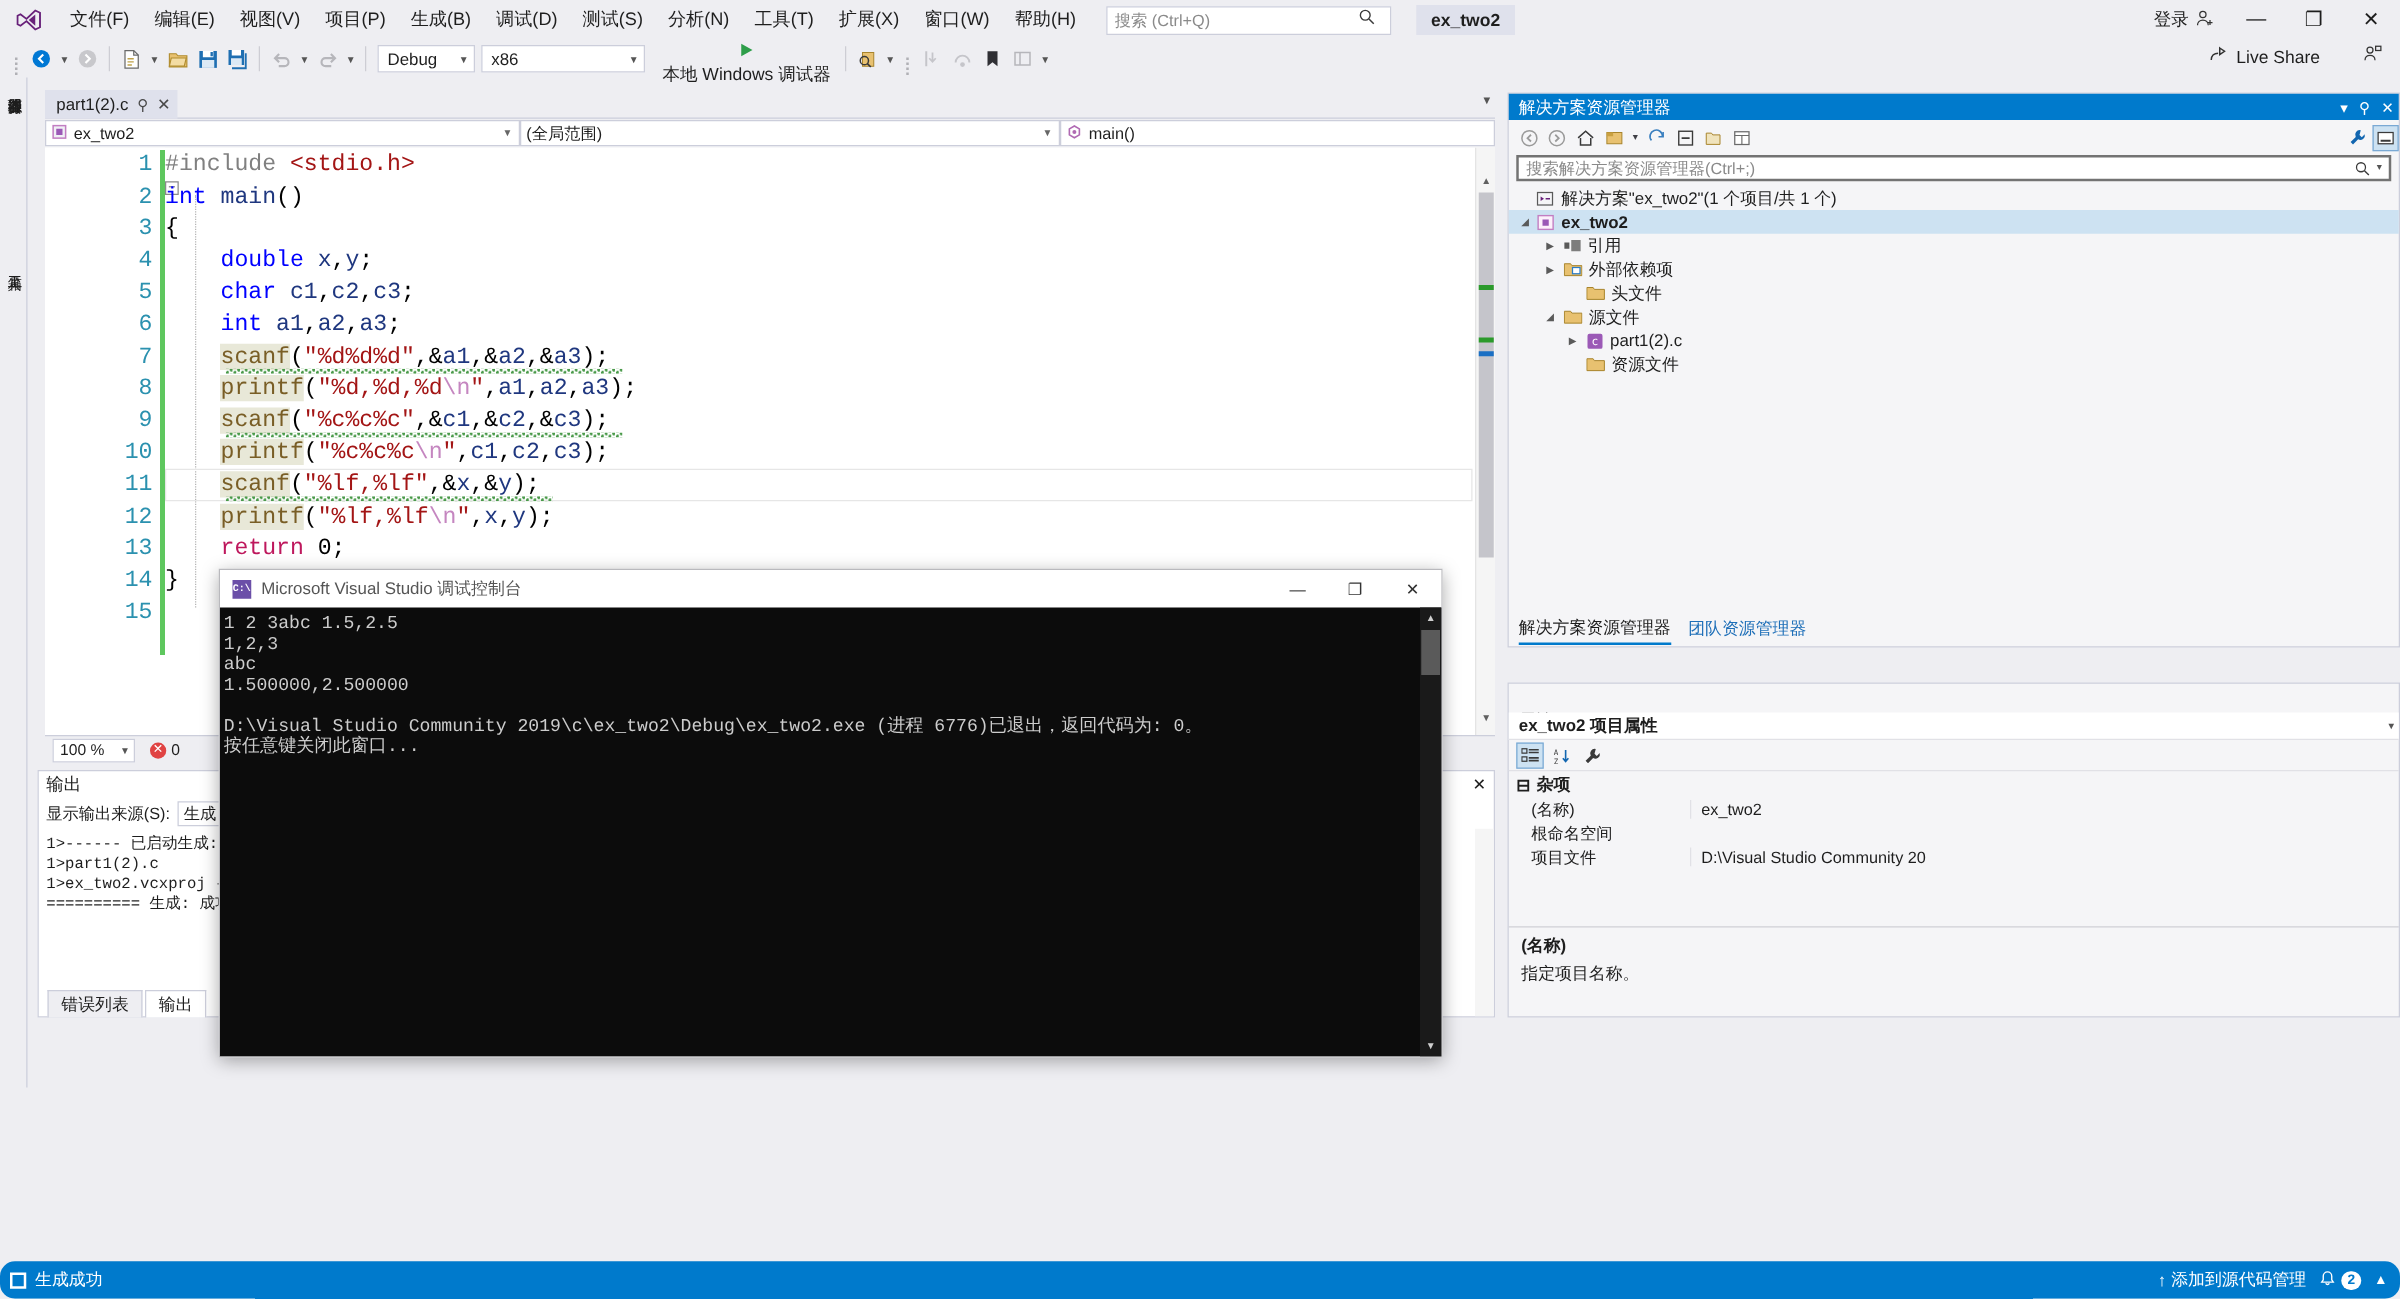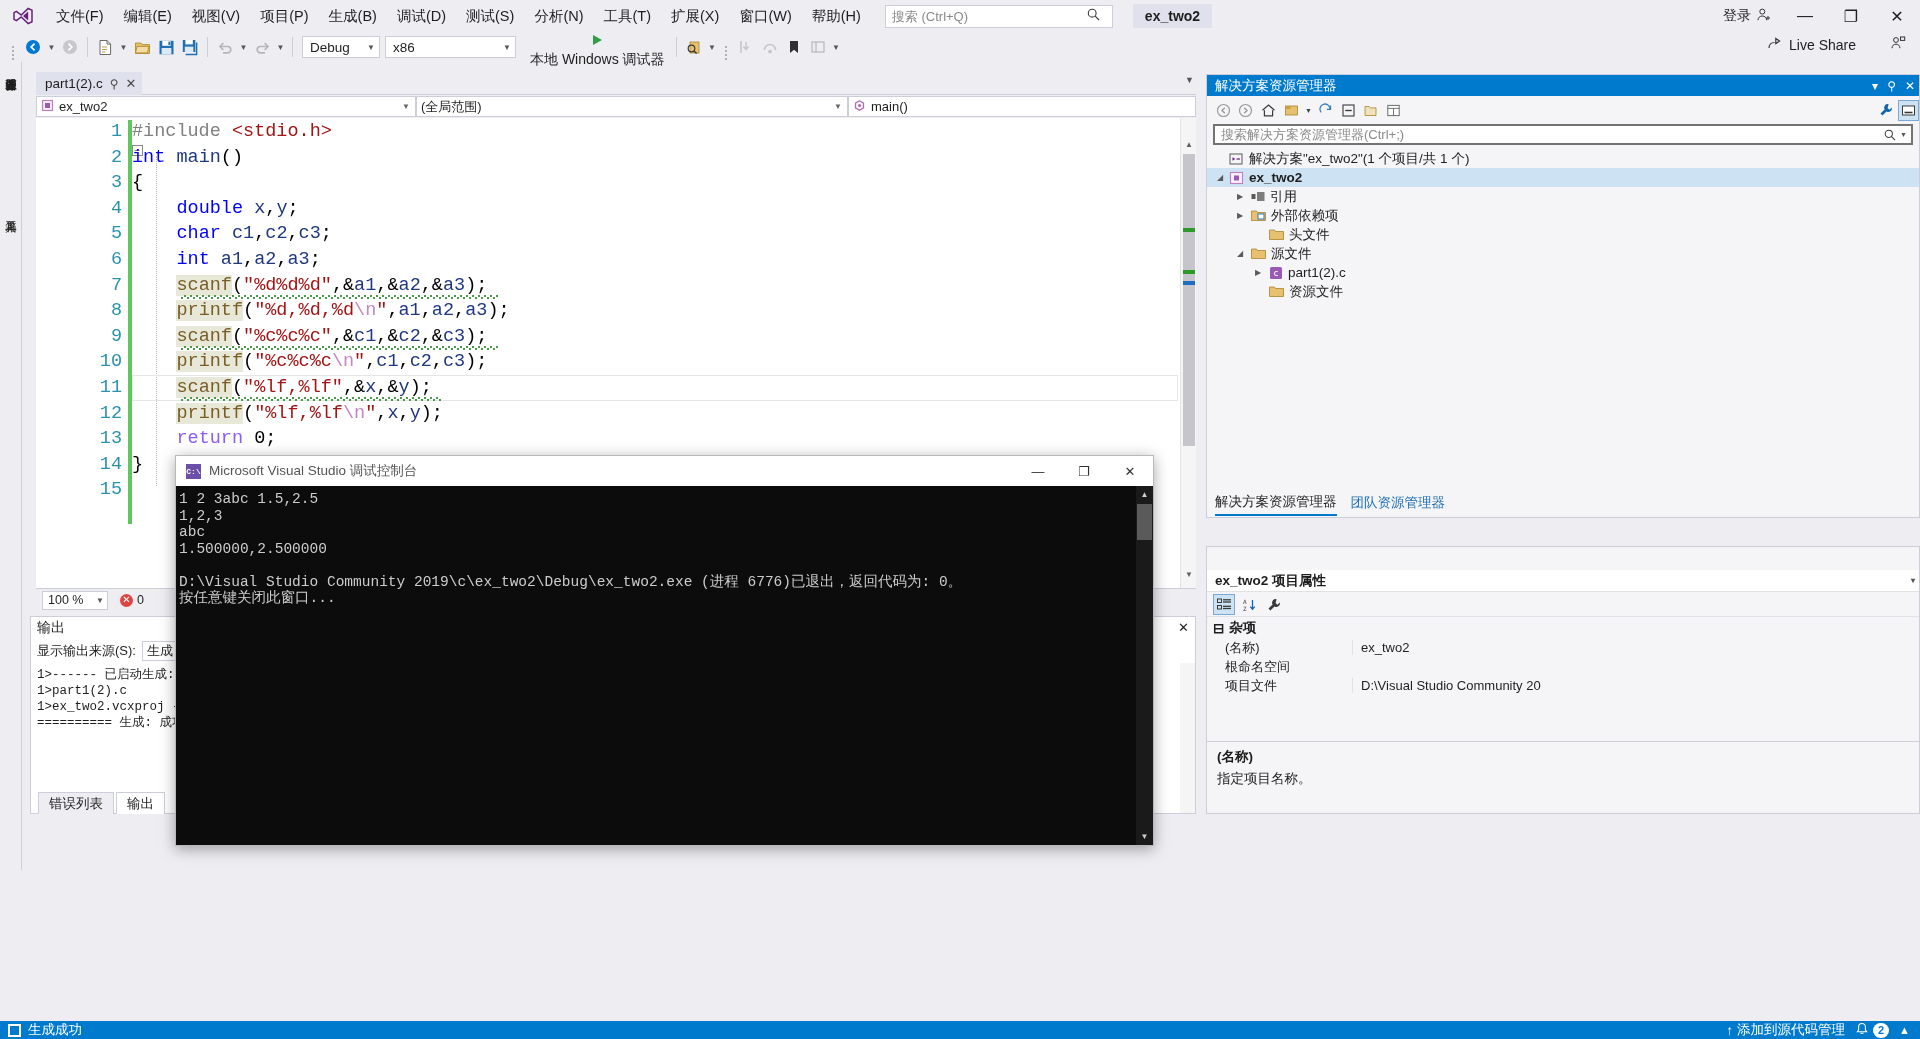--- a/index.html
+++ b/index.html
@@ -122,21 +122,21 @@
   .curline{ position:absolute; left:96px; width:1046px; height:25.6px; border:1px solid #e6e6e6; }
   .tok-pre{ color:#808080; }
   .tok-inc{ color:#a31515; }
   .tok-kw{ color:#0000ff; }
   .tok-str{ color:#a31515; }
   .tok-esc{ color:#c586c0; }
   .tok-fn{ color:#795e26; background:#e8e8d8; }
   .tok-pun{ color:#000; }
   .tok-var{ color:#1f377f; }
   .tok-num{ color:#000; }
-  .tok-ret{ color:#8b5cf6; }
+  .tok-ret{ color:#be185d; }
   .squiggle{
     position:absolute; height:4px;
     background-image:
       radial-gradient(circle at 2px 3px, #4a9a4a 1.1px, transparent 1.4px),
       radial-gradient(circle at 5px 1px, #4a9a4a 1.1px, transparent 1.4px);
     background-size:6px 4px; background-repeat:repeat-x;
   }
   .vscroll{
     position:absolute; right:0; top:0; width:16px; height:470px; background:#f5f5f5;
     border-left:1px solid #e4e4e4;
@@ -282,22 +282,22 @@
     position:absolute; left:0; top:30px; width:100%; bottom:0; background:#0c0c0c; color:#ccc;
     font-family:"Liberation Mono", monospace; font-size:14.5px; line-height:16.5px;
     padding:5px 0 0 3px; white-space:pre; overflow:hidden;
   }
   .cw-scroll{ position:absolute; right:0; top:30px; width:17px; bottom:0; background:#1a1a1a; }
   .cw-sarrow{ position:absolute; left:0; width:17px; height:17px; display:flex; align-items:center; justify-content:center; color:#cfcfcf; font-size:8px; }
   .cw-sthumb{ position:absolute; left:1px; top:18px; width:15px; height:36px; background:#5a5a5a; }
 
   
   .statusbar{
-    position:absolute; left:0; bottom:0; width:1920px; height:18px; background:#007acc;
-    display:flex; align-items:center; color:#fff; font-size:13.5px;
+    position:absolute; left:0; bottom:0; width:1920px; height:30px; background:#007acc;
+    display:flex; align-items:center; color:#fff; font-size:13.5px;border-radius:12px;
   }
   .sb-left{ display:flex; align-items:center; gap:7px; padding-left:8px; }
   .sb-sq{ width:13px; height:13px; border:2px solid #fff; }
   .sb-right{ margin-left:auto; display:flex; align-items:center; gap:10px; padding-right:10px; }
   .sb-badge{ display:flex; align-items:center; gap:4px; }
   .sb-count{
     background:#fff; color:#007acc; border-radius:8px; font-size:11px; padding:0 5px; height:15px;
     display:flex; align-items:center; font-weight:bold;
   }
   .bar-dots{

